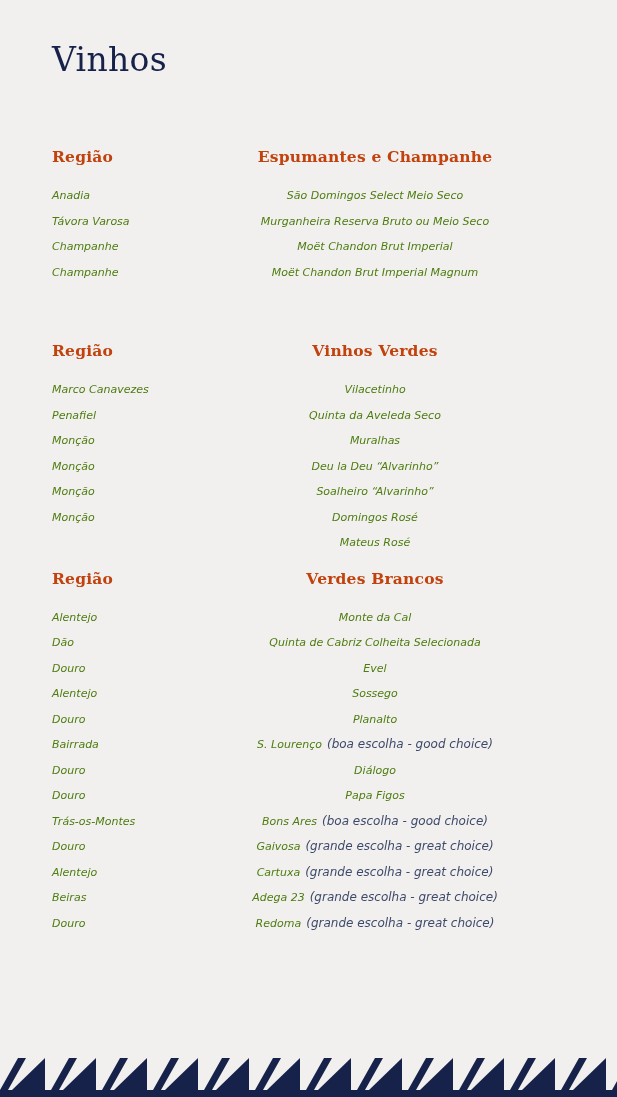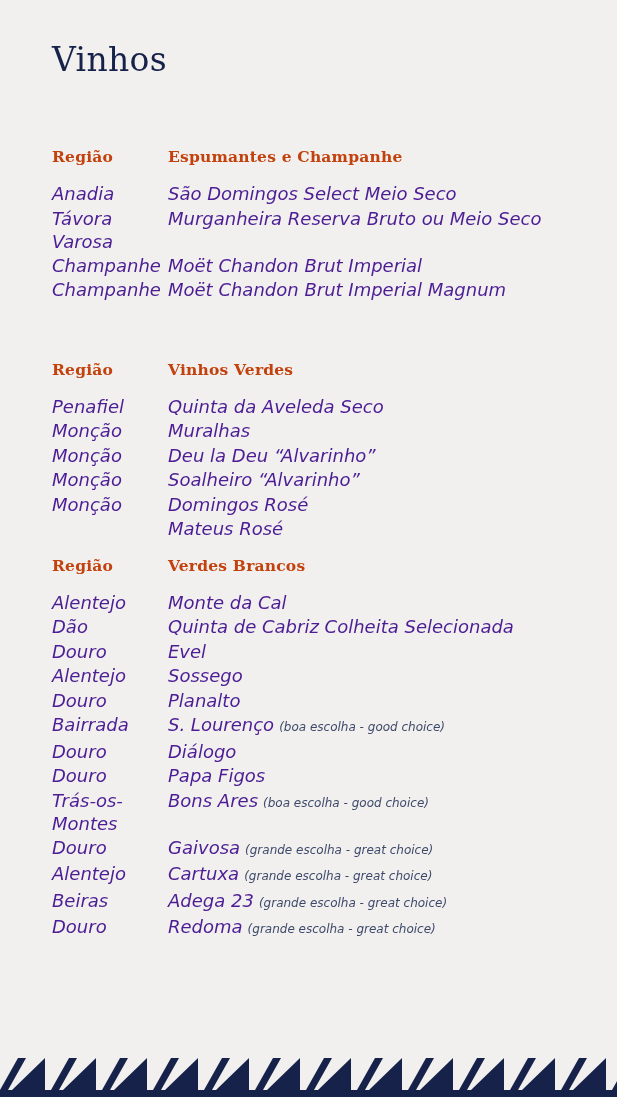--- a/index.html
+++ b/index.html
@@ -42,31 +42,31 @@
     font-family: "DejaVu Serif", serif;
     font-weight: bold;
     font-size: 15.5px;
     letter-spacing: 0.2px;
     color: #c2410c;
   }
   .region-col {
     flex: 0 0 116px;
     width: 116px;
   }
-  .wine-col { flex: 1 1 auto; }
+  .wine-col { flex: 1 1 auto; text-align: center; }
   .wine-row {
     display: flex;
     align-items: baseline;
     line-height: 23.5px;
   }
   .wine-row .region-col,
   .wine-name {
     font-style: italic;
-    font-size: 18px;
-    color: #4c1d95;
+    font-size: 11px;
+    color: #4d7c0f;
   }
   .wine-note {
     font-style: italic;
     font-size: 12px;
     color: #3e4a6b;
     margin-left: 5px;
   }
   .footer-pattern {
     position: absolute;
     left: 0;
@@ -101,20 +101,24 @@
         </div>
         <div class="wine-row">
           <span class="region-col">Champanhe</span>
           <span class="wine-col"><span class="wine-name">Moët Chandon Brut Imperial Magnum</span></span>
         </div>
       </section>
       <section class="wine-section">
         <div class="section-header">
           <span class="region-col header-text">Região</span>
           <span class="wine-col header-text">Vinhos Verdes</span>
+        </div>
+        <div class="wine-row">
+          <span class="region-col">Marco Canavezes</span>
+          <span class="wine-col"><span class="wine-name">Vilacetinho</span></span>
         </div>
         <div class="wine-row">
           <span class="region-col">Penafiel</span>
           <span class="wine-col"><span class="wine-name">Quinta da Aveleda Seco</span></span>
         </div>
         <div class="wine-row">
           <span class="region-col">Monção</span>
           <span class="wine-col"><span class="wine-name">Muralhas</span></span>
         </div>
         <div class="wine-row">

